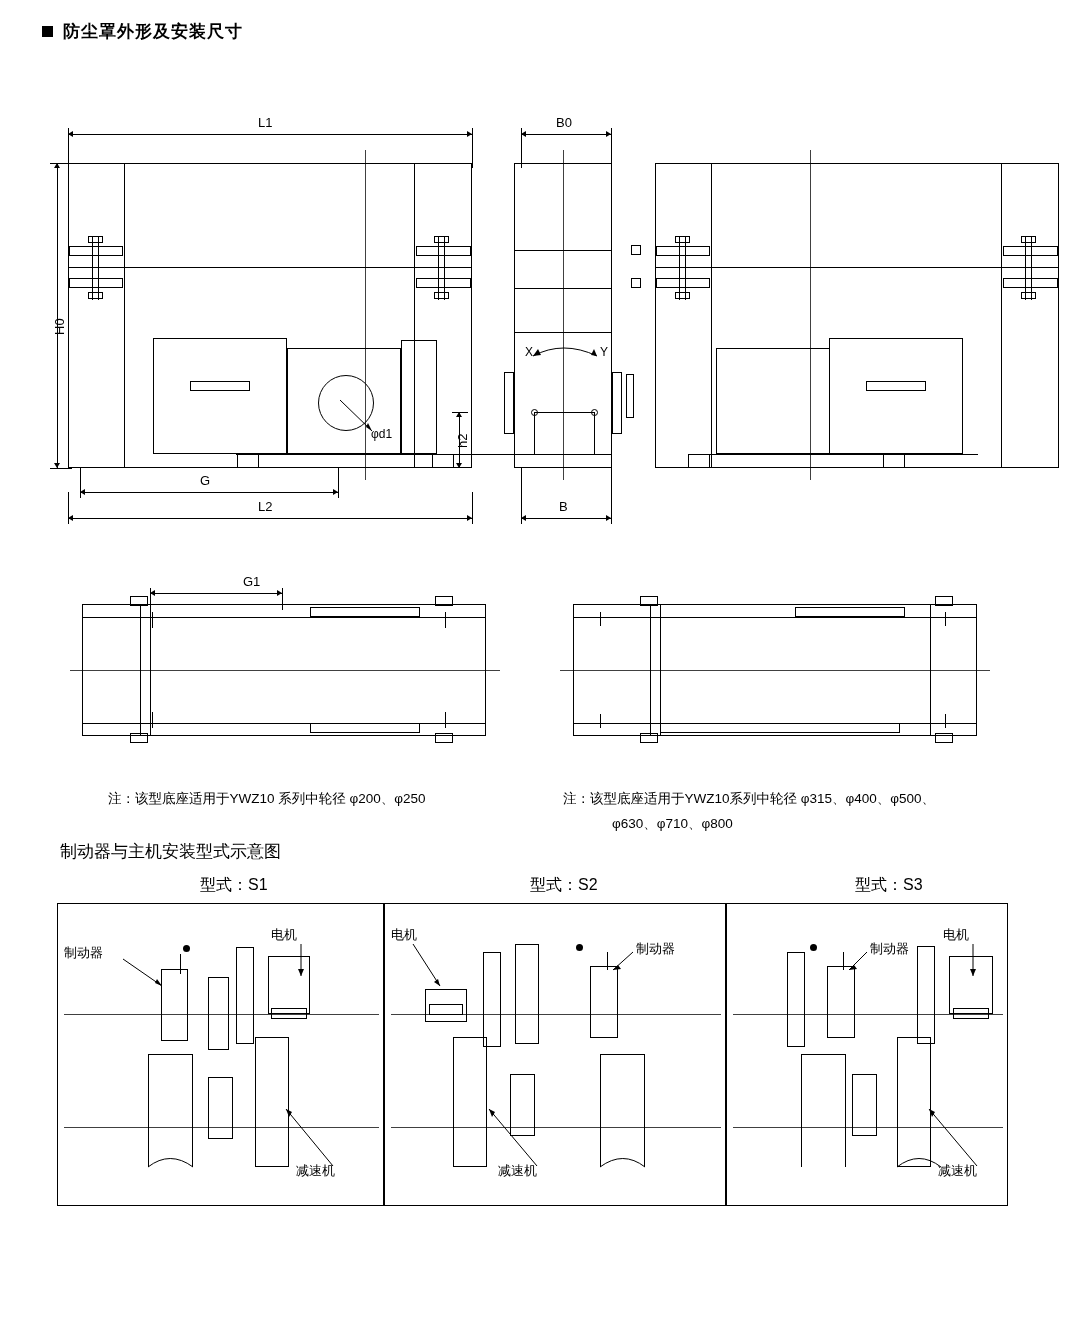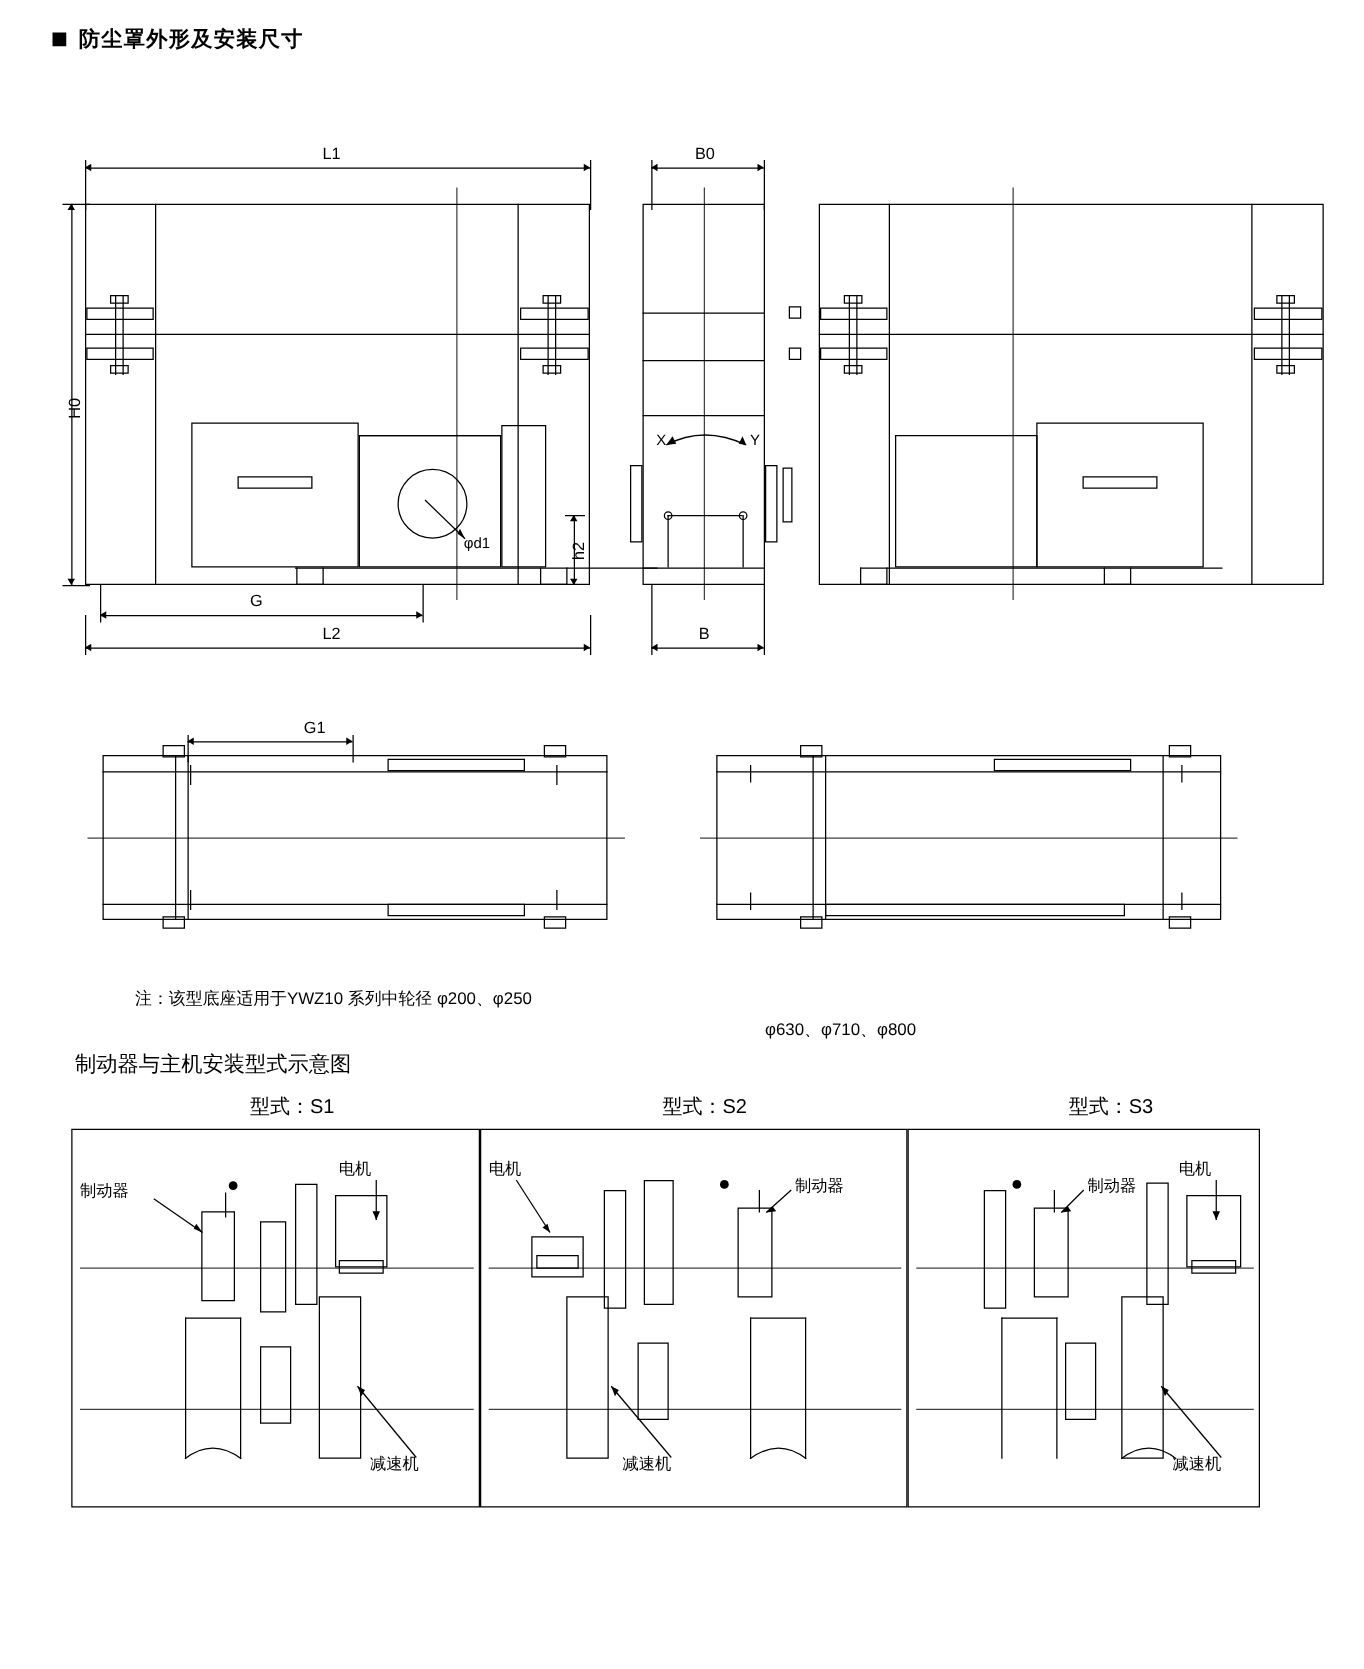--- a/index.html
+++ b/index.html
@@ -233,20 +233,21 @@
     <div class="box" style="left:640px;top:733px;width:18px;height:10px;"></div>
     <div class="box" style="left:935px;top:596px;width:18px;height:10px;"></div>
     <div class="box" style="left:935px;top:733px;width:18px;height:10px;"></div>
     <div class="ln v" style="left:600px;top:612px;height:14px;"></div>
     <div class="ln v" style="left:600px;top:714px;height:14px;"></div>
     <div class="ln v" style="left:945px;top:612px;height:14px;"></div>
     <div class="ln v" style="left:945px;top:714px;height:14px;"></div>
   </div>
 
   <div class="note" style="left:108px;top:790px;">注：该型底座适用于YWZ10 系列中轮径 φ200、φ250</div>
+  <div class="note" style="left:563px;top:790px;">注：该型底座适用于YWZ10系列中轮径 φ315、φ400、φ500、</div>
   <div class="note" style="left:612px;top:815px;">φ630、φ710、φ800</div>
 
   <div class="cap" style="left:60px;top:840px;font-size:17px;">制动器与主机安装型式示意图</div>
 
   <div class="cap" style="left:200px;top:875px;">型式：S1</div>
   <div class="cap" style="left:530px;top:875px;">型式：S2</div>
   <div class="cap" style="left:855px;top:875px;">型式：S3</div>
 
   <div class="panel" style="left:57px;top:903px;width:327px;height:303px;">
     <div class="ctr" style="left:6px;top:110px;width:315px;"></div>

